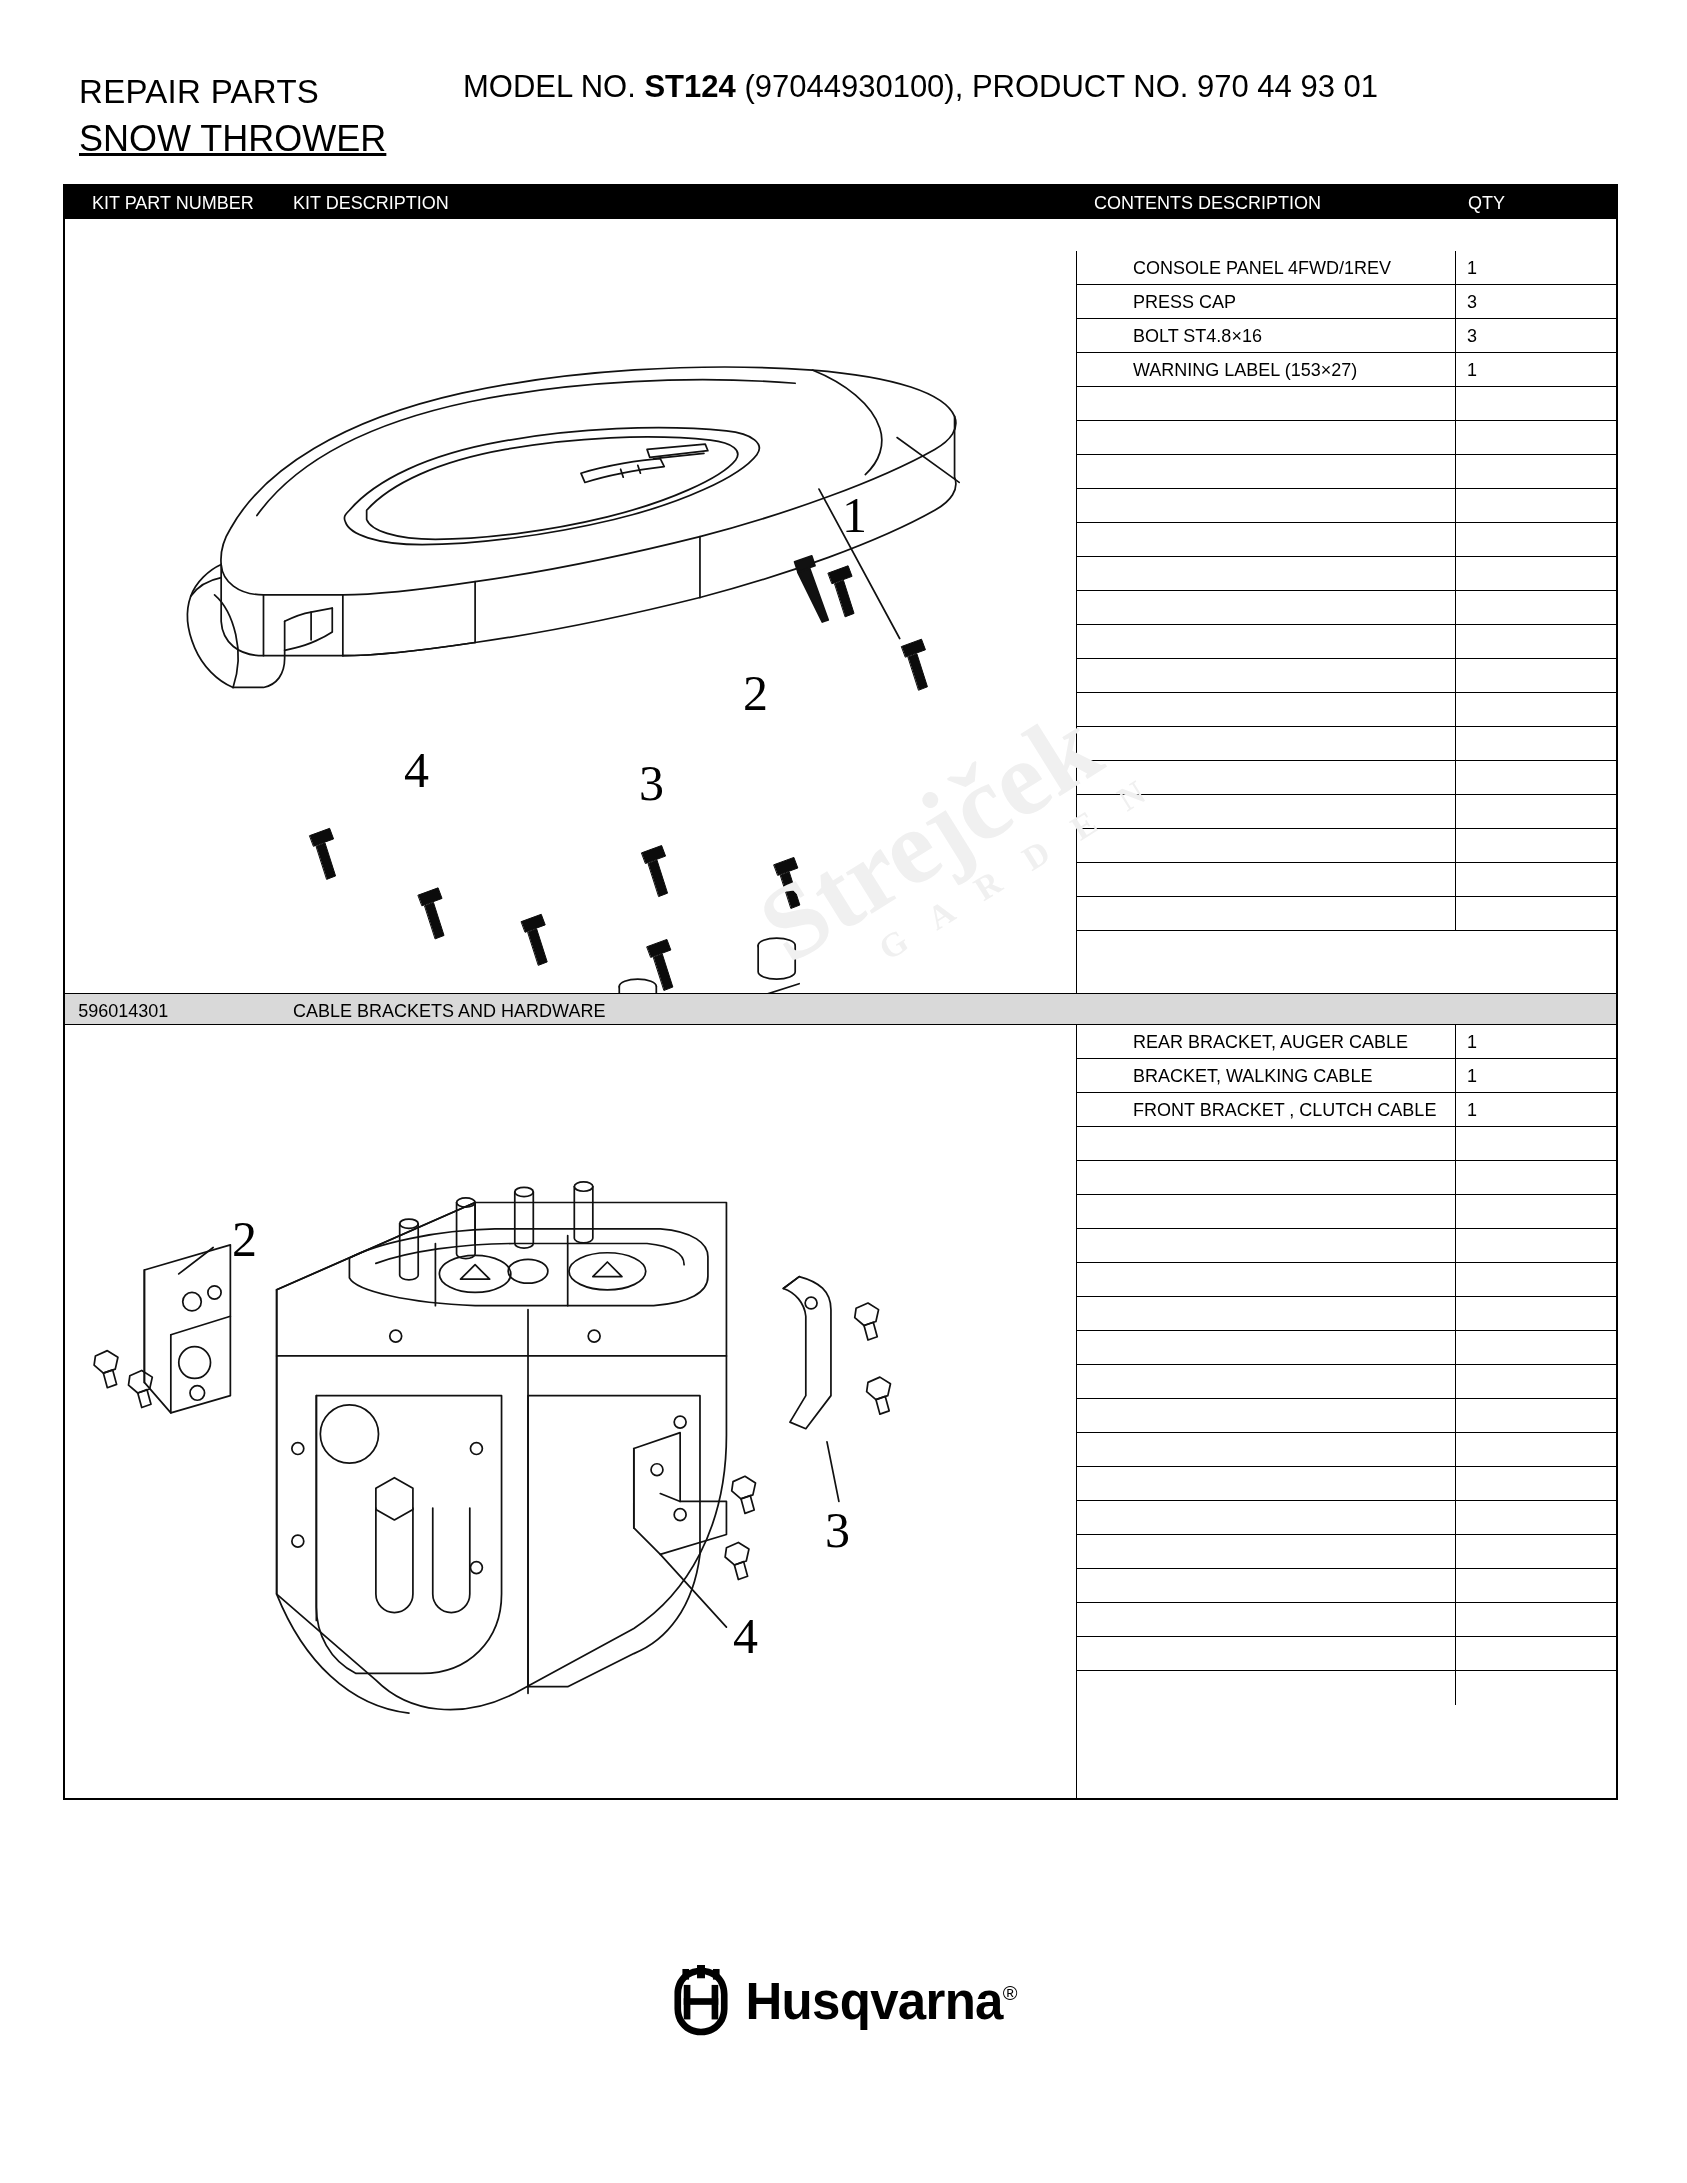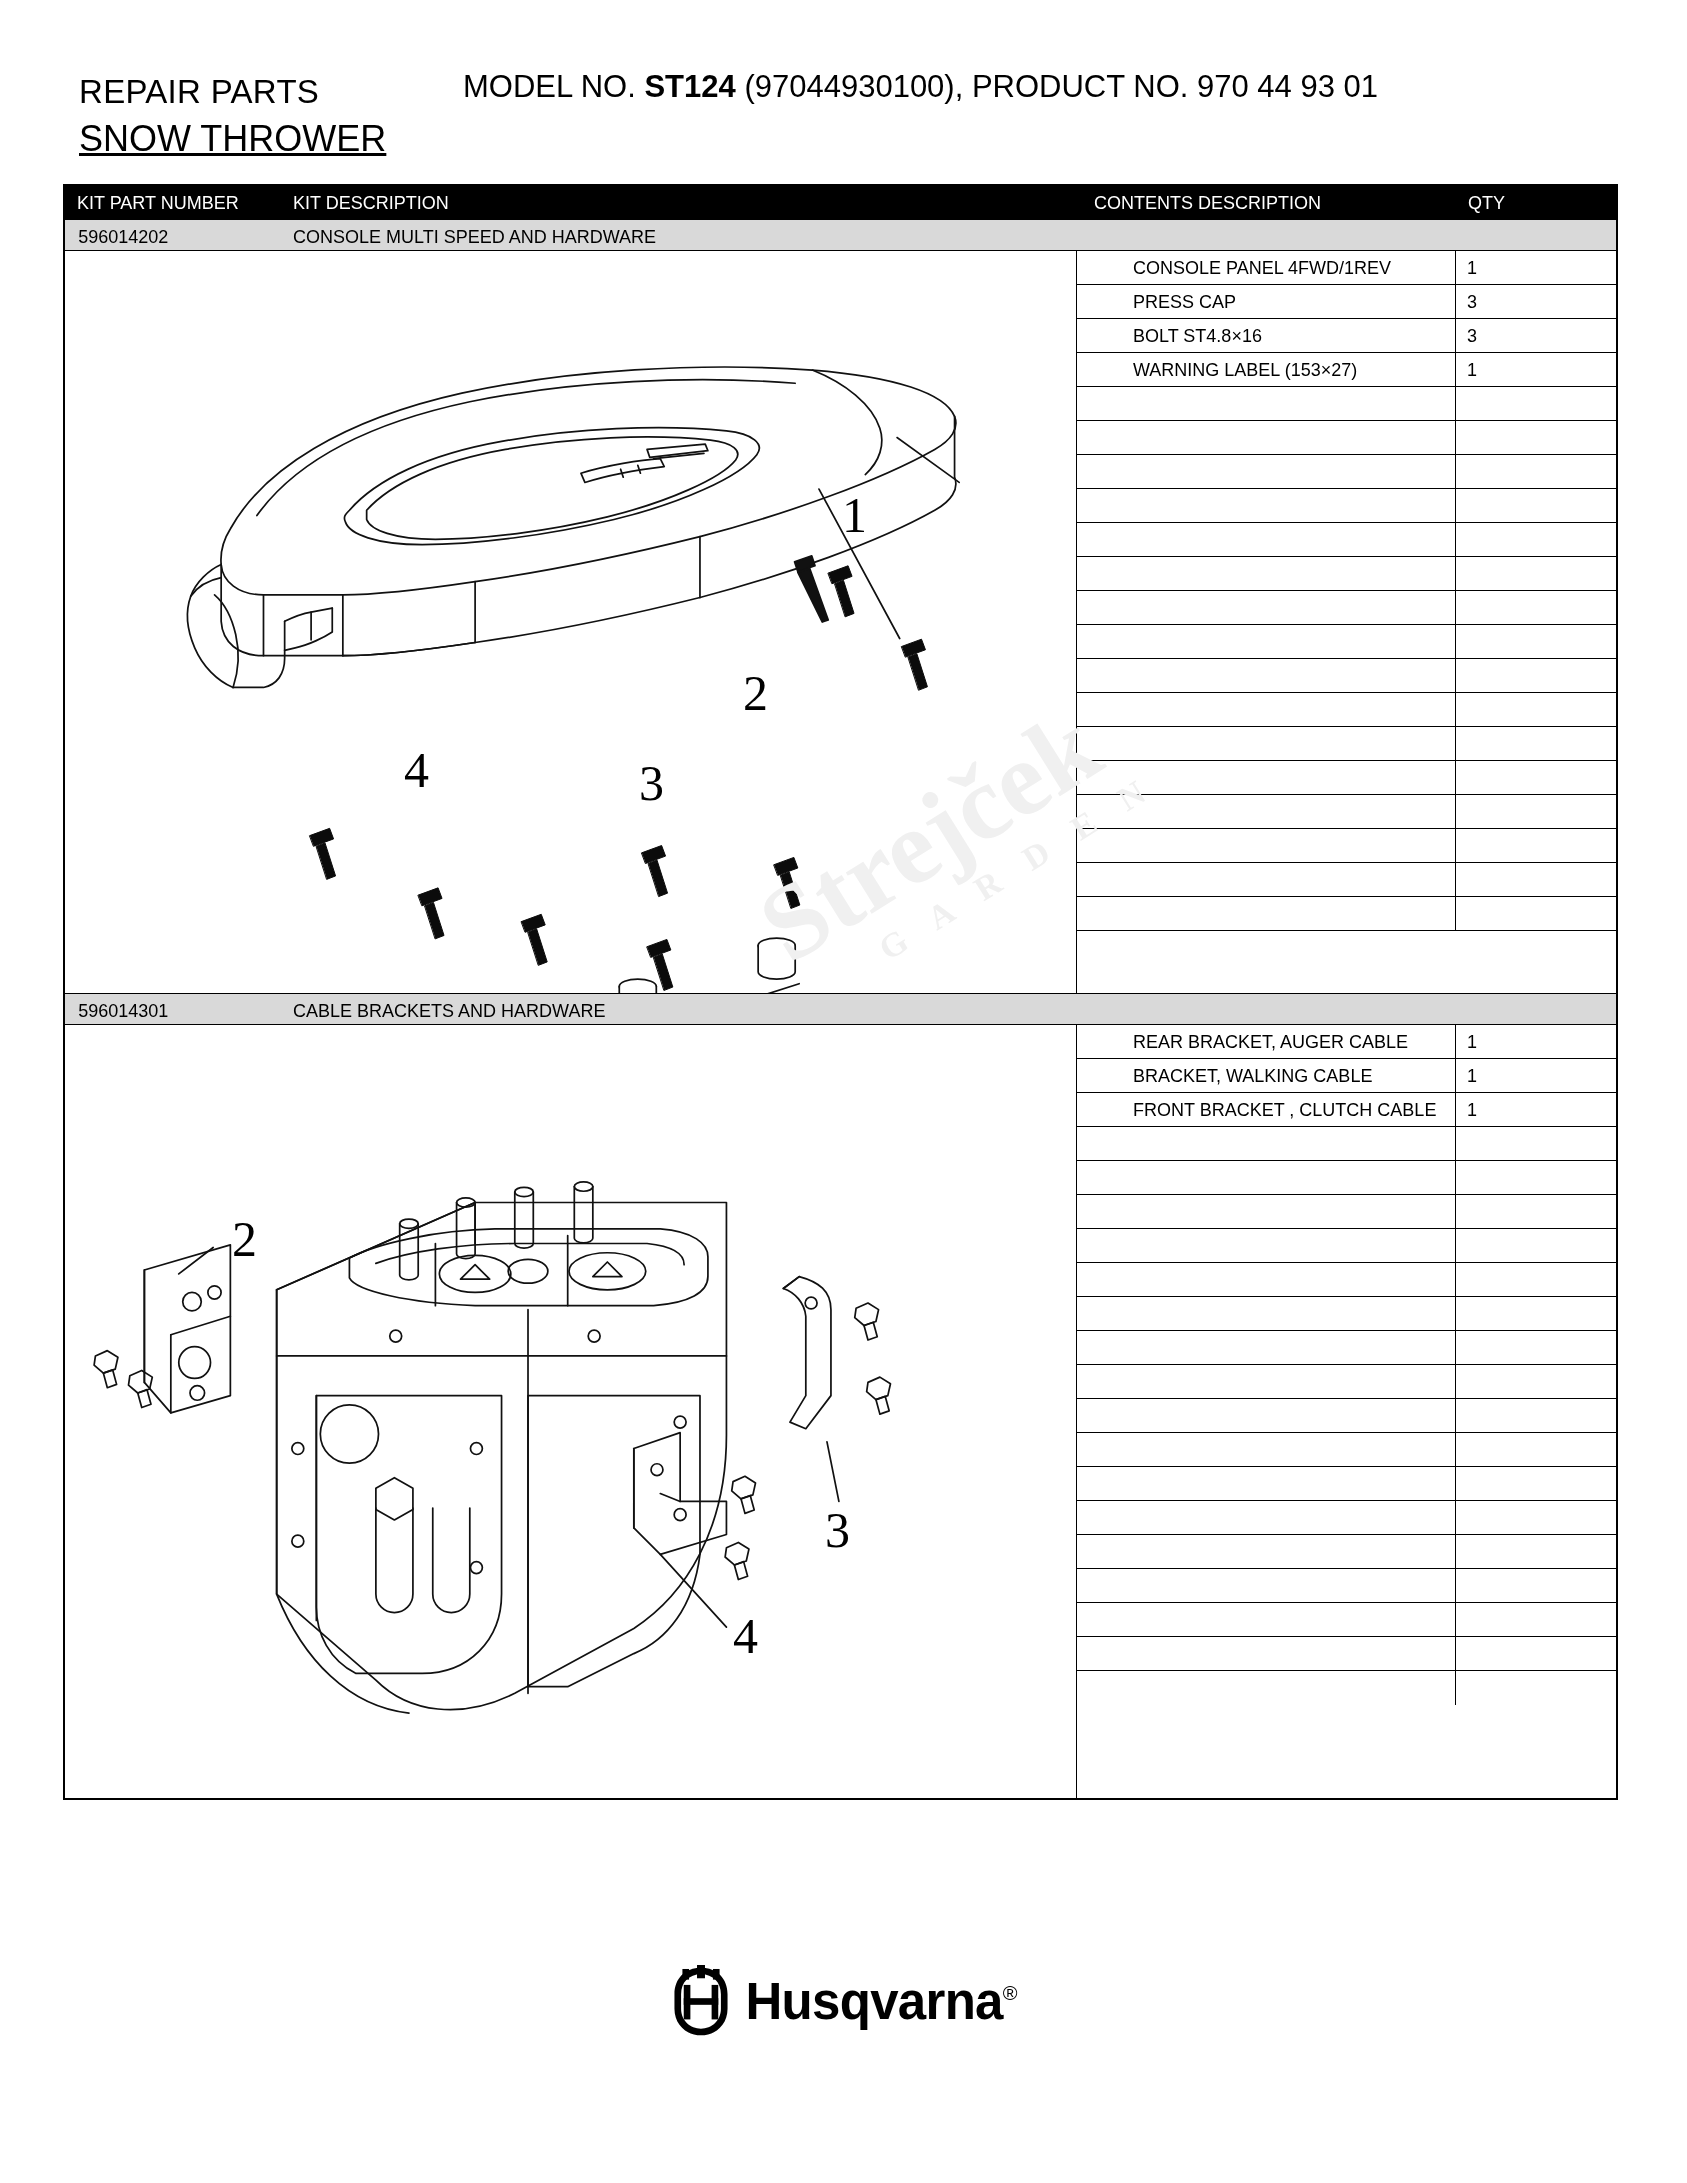--- a/index.html
+++ b/index.html
@@ -63,21 +63,21 @@
     width: 100%;
     height: 33px;
     background: #000;
     color: #fff;
   }
   .thead div {
     position: absolute;
     top: 6.6px;
     font-size: 18px;
   }
-  .th-kitnum { left: 12px; }
+  .th-kitnum { left: 27px; }
   .th-kitdesc { left: 228px; }
   .th-contents { left: 1029px; }
   .th-qty { left: 1403px; }
 
   
   .kitband {
     position: absolute;
     left: 0;
     width: 100%;
     height: 32px;
@@ -215,24 +215,20 @@
 
   <div class="table">
 
     <div class="thead">
       <div class="th-kitnum">KIT PART NUMBER</div>
       <div class="th-kitdesc">KIT DESCRIPTION</div>
       <div class="th-contents">CONTENTS DESCRIPTION</div>
       <div class="th-qty">QTY</div>
     </div>
 
-    <div class="kitband" style="top:33px;">
-      <div class="knum">596014202</div>
-      <div class="kdesc">CONSOLE MULTI SPEED AND HARDWARE</div>
-    </div>
 
     <div class="vline" style="left:1011px; top:65px; height:742px;"></div>
 
     <div class="cgrid" style="top:65px;">
       <div class="crow">
           <span class="cdesc">CONSOLE PANEL 4FWD/1REV</span>
           <span class="cqsep"></span>
           <span class="cqty">1</span>
         </div>
       <div class="crow">

